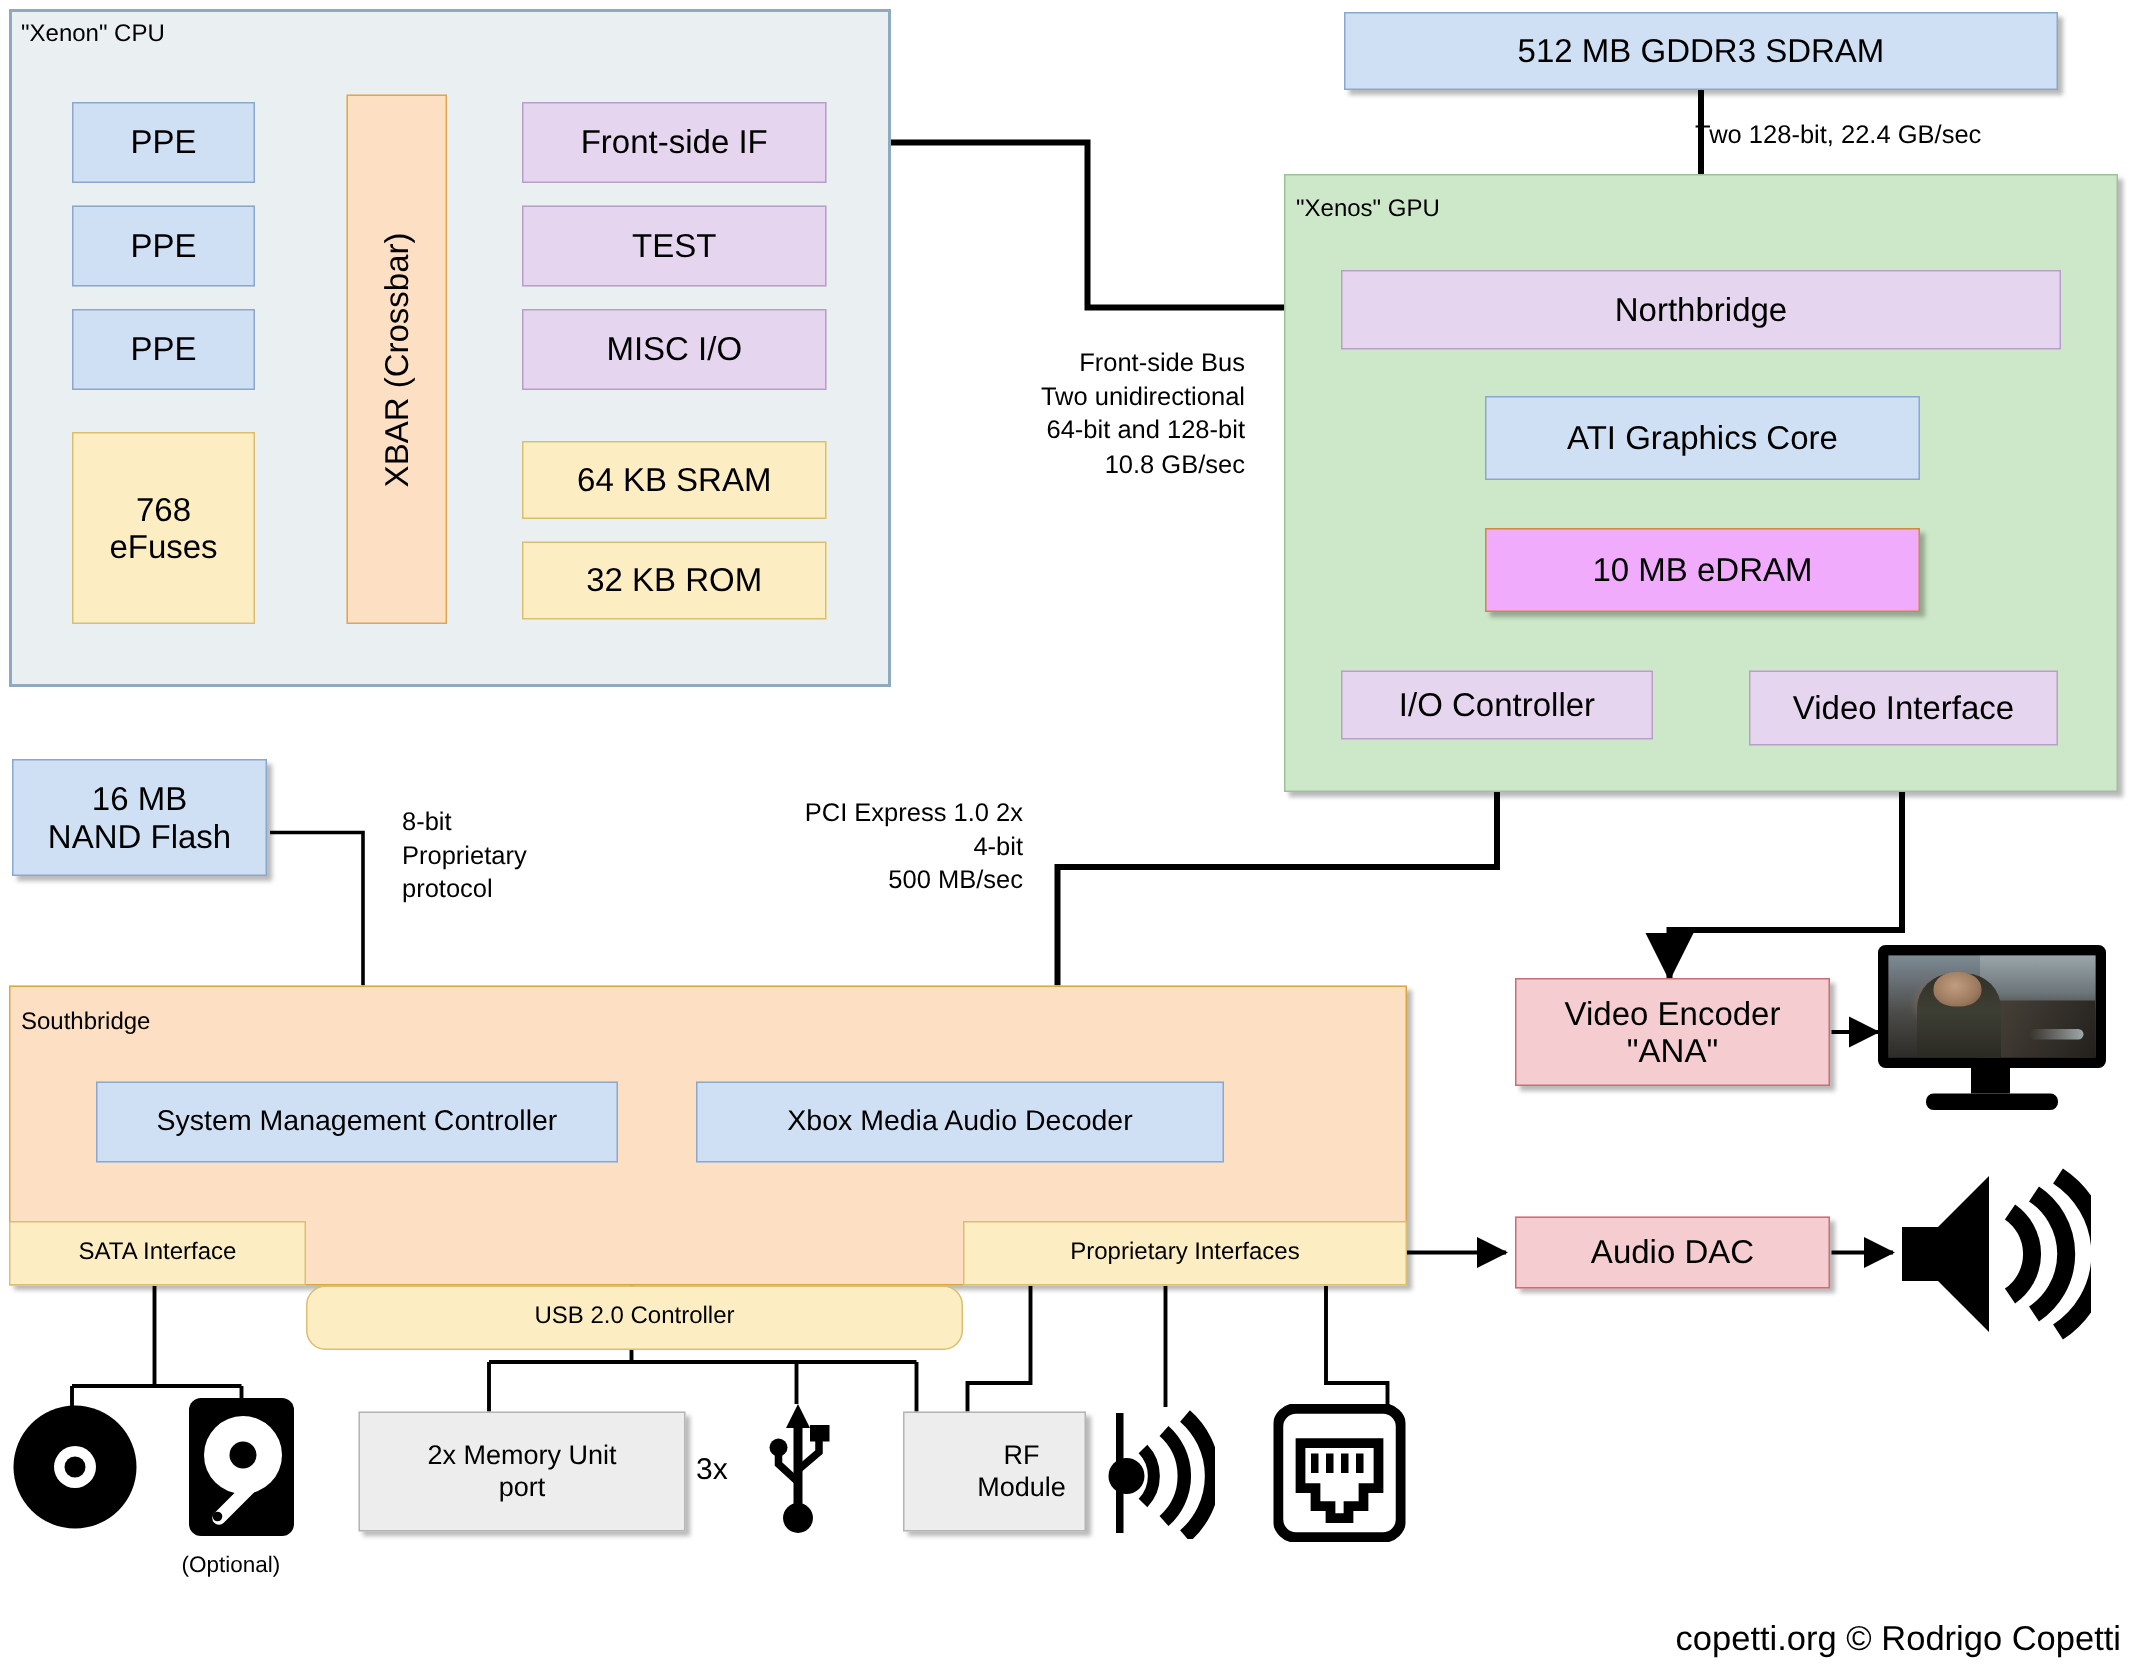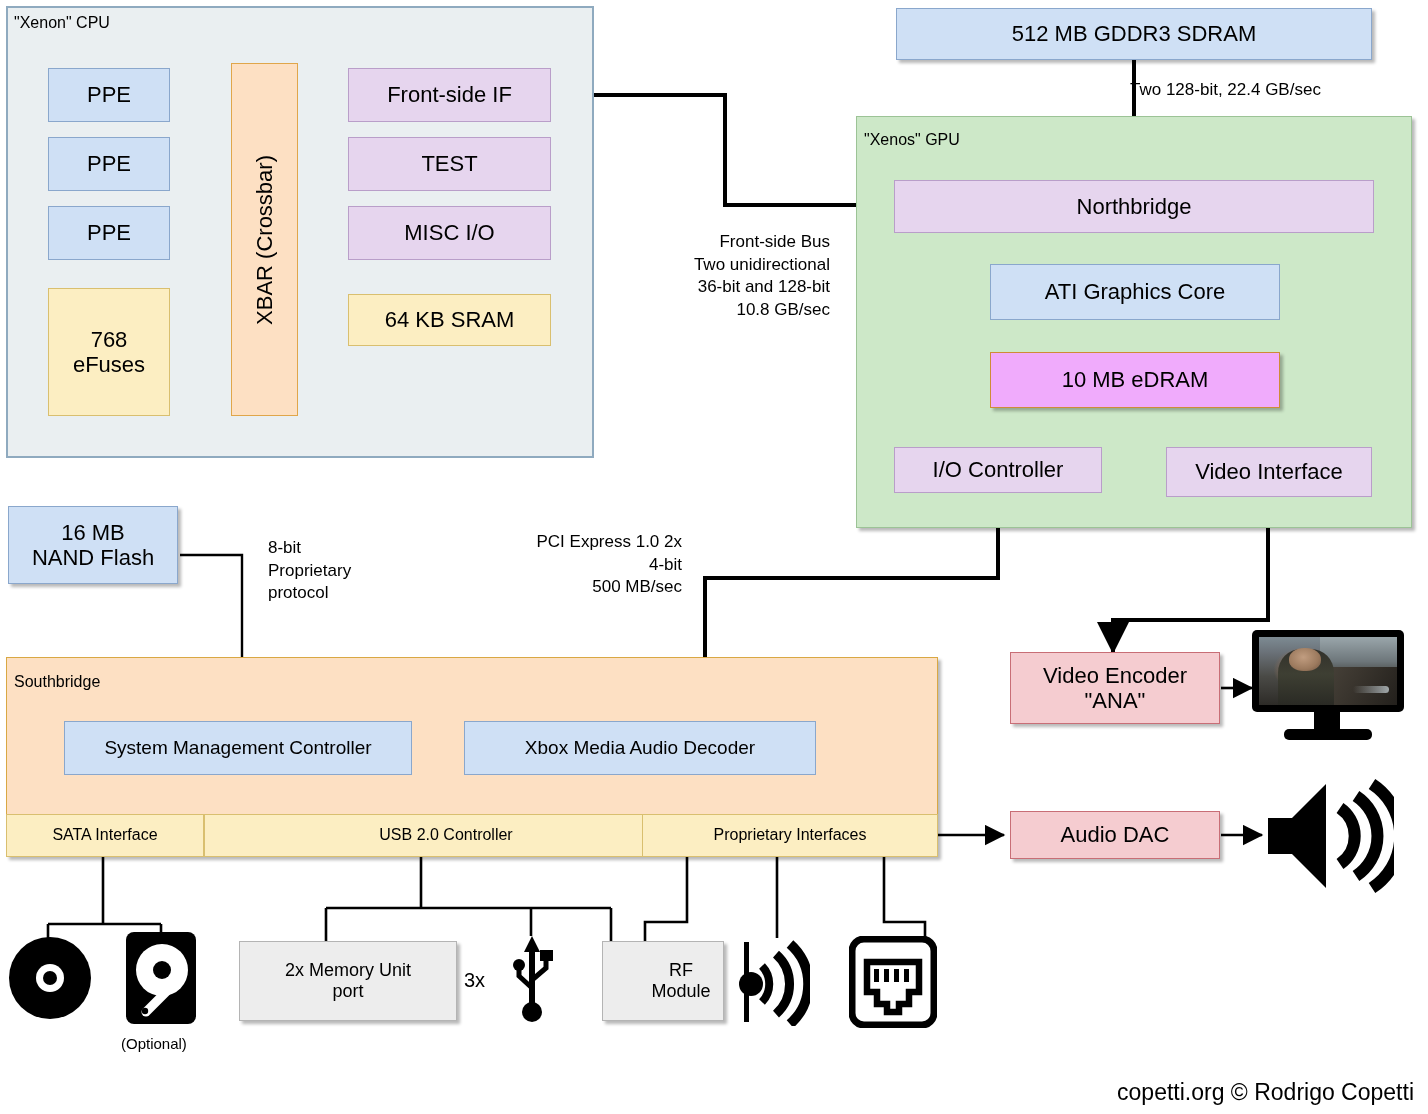--- a/index.html
+++ b/index.html
@@ -210,20 +210,23 @@
   </div>
   <div class="box c-purple t22" style="left:348px;top:137px;width:203px;height:54px;">
     <span>TEST</span>
   </div>
   <div class="box c-purple t22" style="left:348px;top:206px;width:203px;height:54px;">
     <span>MISC I/O</span>
   </div>
   <div class="box c-yellow t22" style="left:348px;top:294px;width:203px;height:52px;">
     <span>64 KB SRAM</span>
   </div>
+  <div class="box c-yellow t22" style="left:348px;top:361px;width:203px;height:52px;">
+    <span>32 KB ROM</span>
+  </div>
 
   <div class="box c-blue t22 shadowed" style="left:896px;top:8px;width:476px;height:52px;">
     <span>512 MB GDDR3 SDRAM</span>
   </div>
   <div class="annot left" style="left:1130px;top:79px;">Two 128-bit, 22.4 GB/sec</div>
 
   <div class="box grp-gpu shadowed" style="left:856px;top:116px;width:556px;height:412px;"></div>
   <div class="grp-label" style="left:864px;top:131px;">"Xenos" GPU</div>
 
   <div class="box c-purple t22" style="left:894px;top:180px;width:480px;height:53px;">
@@ -237,21 +240,21 @@
   </div>
   <div class="box c-purple t22" style="left:894px;top:447px;width:208px;height:46px;">
     <span>I/O Controller</span>
   </div>
   <div class="box c-purple t22" style="left:1166px;top:447px;width:206px;height:50px;">
     <span>Video Interface</span>
   </div>
 
   <div class="annot right" style="left:600px;top:231px;width:230px;">Front-side Bus
 Two unidirectional
-36-bit and 128-bit
+64-bit and 128-bit
 10.8 GB/sec</div>
   <div class="annot left" style="left:268px;top:537px;">8-bit
 Proprietary
 protocol</div>
   <div class="annot right" style="left:420px;top:531px;width:262px;">PCI Express 1.0 2x
 4-bit
 500 MB/sec</div>
 
   <div class="box c-blue t22 shadowed" style="left:8px;top:506px;width:170px;height:78px;white-space:pre;">
     <span>16 MB
@@ -264,21 +267,21 @@
   <div class="box c-blue t19" style="left:64px;top:721px;width:348px;height:54px;">
     <span>System Management Controller</span>
   </div>
   <div class="box c-blue t19" style="left:464px;top:721px;width:352px;height:54px;">
     <span>Xbox Media Audio Decoder</span>
   </div>
 
   <div class="box c-yellow t16" style="left:6px;top:814px;width:198px;height:43px;">
     <span>SATA Interface</span>
   </div>
-  <div class="box c-yellow t16" style="left:204px;top:814px;width:484px;height:43px;">
+  <div class="box c-yellow t16" style="left:204px;top:857px;width:438px;height:43px;border-radius:13px;">
     <span>USB 2.0 Controller</span>
   </div>
   <div class="box c-red t22 shadowed" style="left:1010px;top:652px;width:210px;height:72px;white-space:pre;">
     <span>Video Encoder
 "ANA"</span>
   </div>
 
   <div class="box c-yellow t16" style="left:642px;top:814px;width:296px;height:43px;">
     <span>Proprietary Interfaces</span>
   </div>

